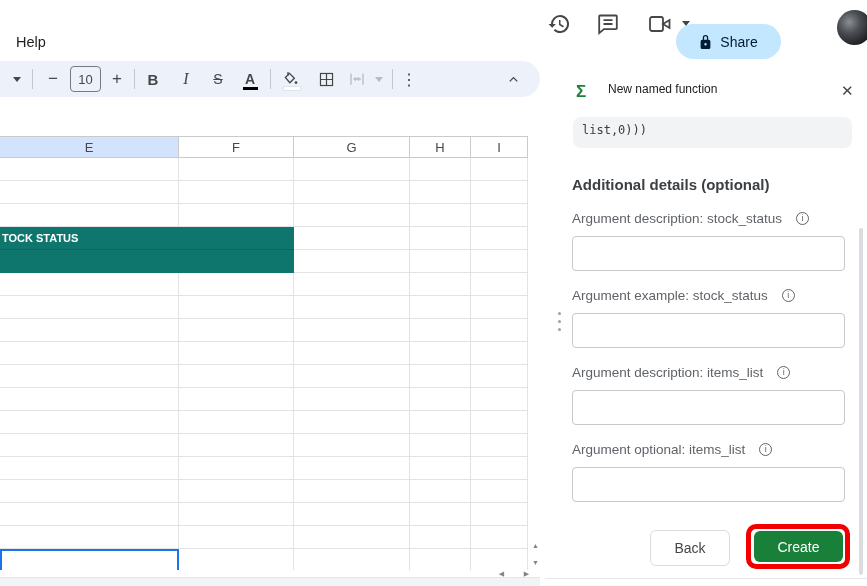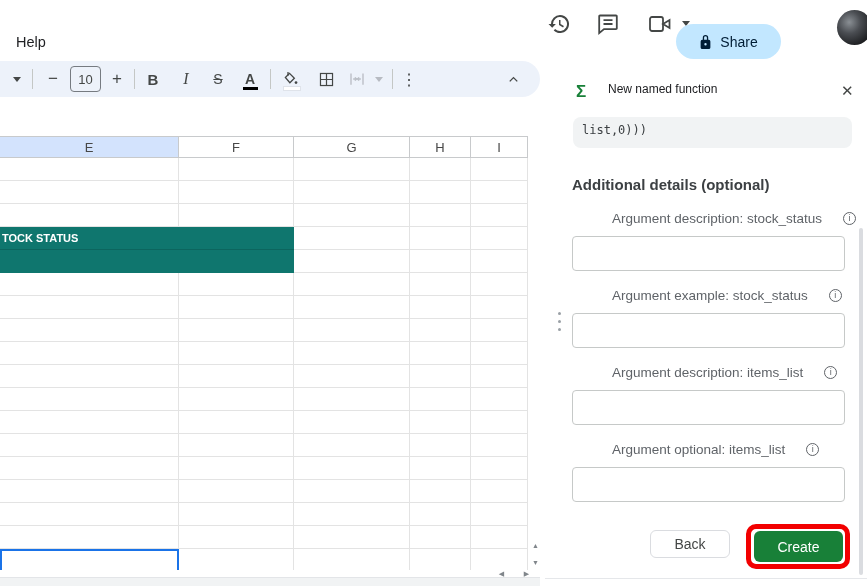--- a/index.html
+++ b/index.html
@@ -71,32 +71,32 @@
 
   
   .panel-title{left:608px;top:82px;font-size:12px;color:#202124;}
   .sigma{left:576px;top:82px;font-size:17px;font-weight:700;color:#188038;}
   .close-x{left:841px;top:82px;font-size:15px;color:#444746;cursor:pointer;}
   .code-box{
     left:573px;top:117px;width:279px;height:31px;background:#f1f3f4;border-radius:8px;box-sizing:border-box;
     font-family:"DejaVu Sans Mono", monospace;font-size:12px;color:#3c4043;padding:6px 0 0 9px;
   }
   .section-heading{left:572px;top:176px;font-size:15px;font-weight:600;color:#3c4043;}
-  .field-label{font-size:13.5px;color:#5f6368;left:572px;display:flex;align-items:center;gap:21px;margin-left:40px;}
+  .field-label{font-size:13.5px;color:#5f6368;left:572px;display:flex;align-items:center;gap:14px;}
   .info-icon{
     width:13px;height:13px;box-sizing:border-box;border:1px solid #5f6368;border-radius:50%;
     font-size:9px;line-height:11px;text-align:center;color:#5f6368;display:inline-block;cursor:pointer;
   }
   .panel-input{
     position:absolute;left:572px;width:273px;height:35px;box-sizing:border-box;
     border:1px solid #c6c9c8;border-radius:4px;background:#fff;outline:none;
     font-family:"Liberation Sans",sans-serif;font-size:13px;padding:0 10px;
   }
   .back-btn{
-    left:650px;top:530px;width:80px;height:28px;background:#fff;border:1px solid #dadce0;border-radius:6px;
+    left:650px;top:530px;width:80px;height:36px;background:#fff;border:1px solid #dadce0;border-radius:6px;
     font-size:14px;font-weight:500;color:#444746;cursor:pointer;font-family:"Liberation Sans",sans-serif;
   }
   .red-highlight{
     left:746px;top:524px;width:104px;height:45px;box-sizing:border-box;
     border:5px solid #F20000;border-radius:10px;pointer-events:none;
   }
   .create-btn{
     left:754px;top:531px;width:89px;height:31px;background:#188038;border:none;border-radius:6px;
     font-size:14px;font-weight:500;color:#ffffff;cursor:pointer;font-family:"Liberation Sans",sans-serif;
   }

